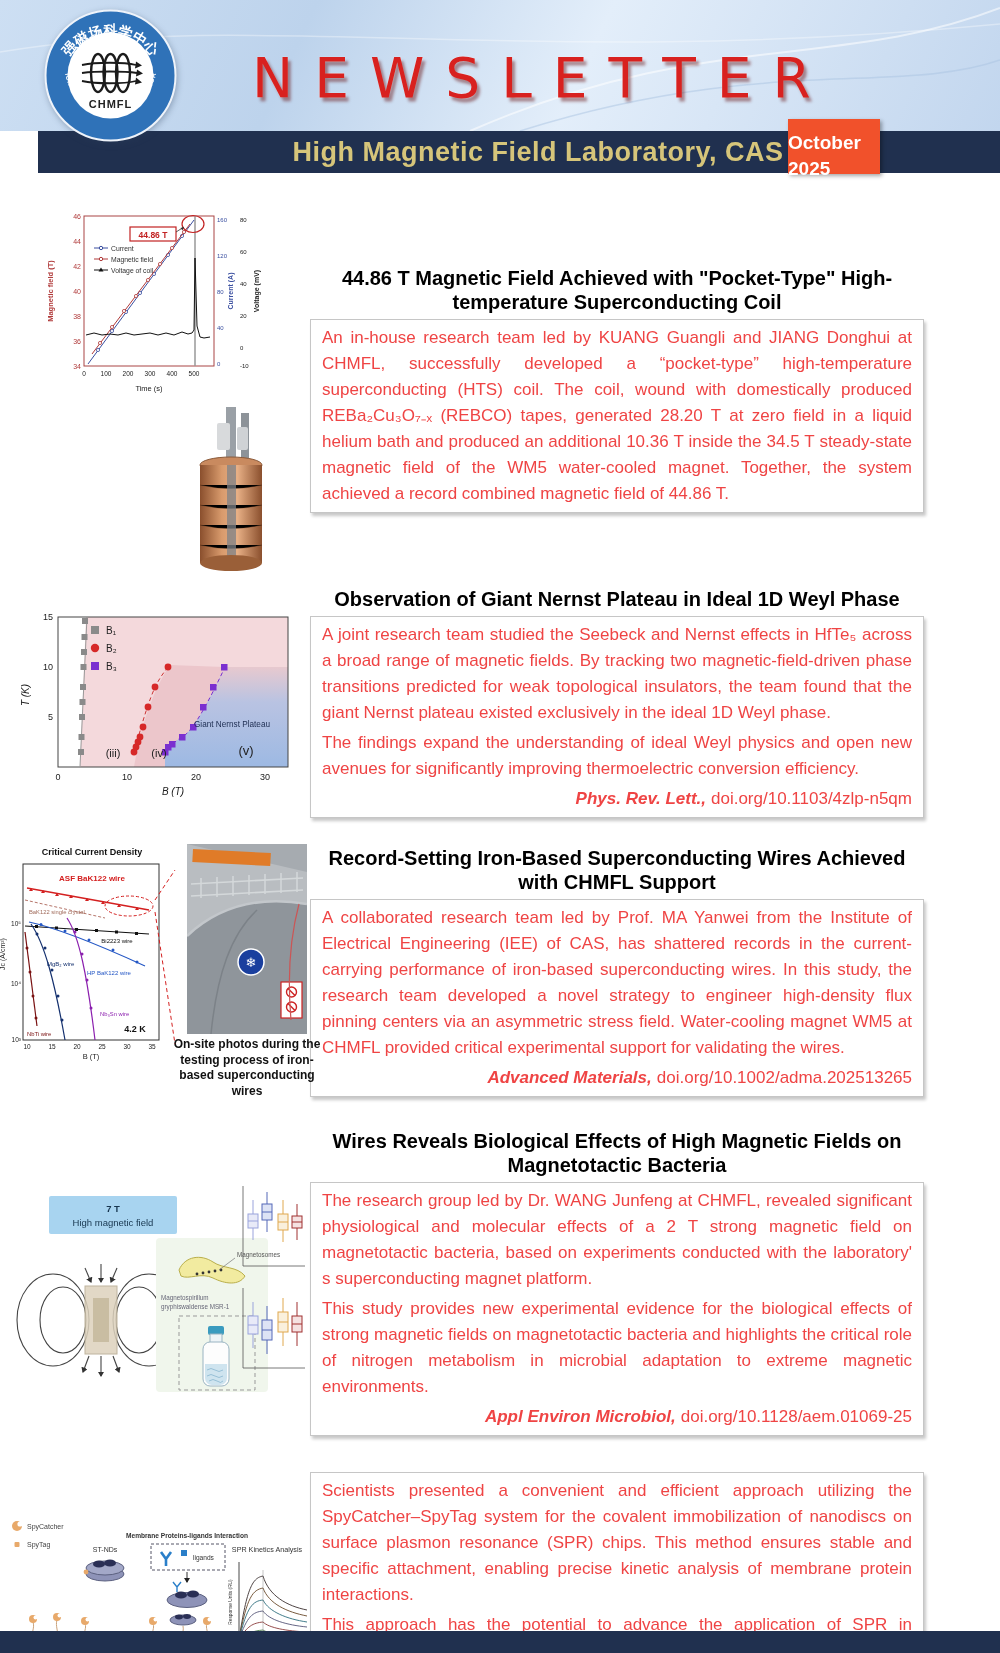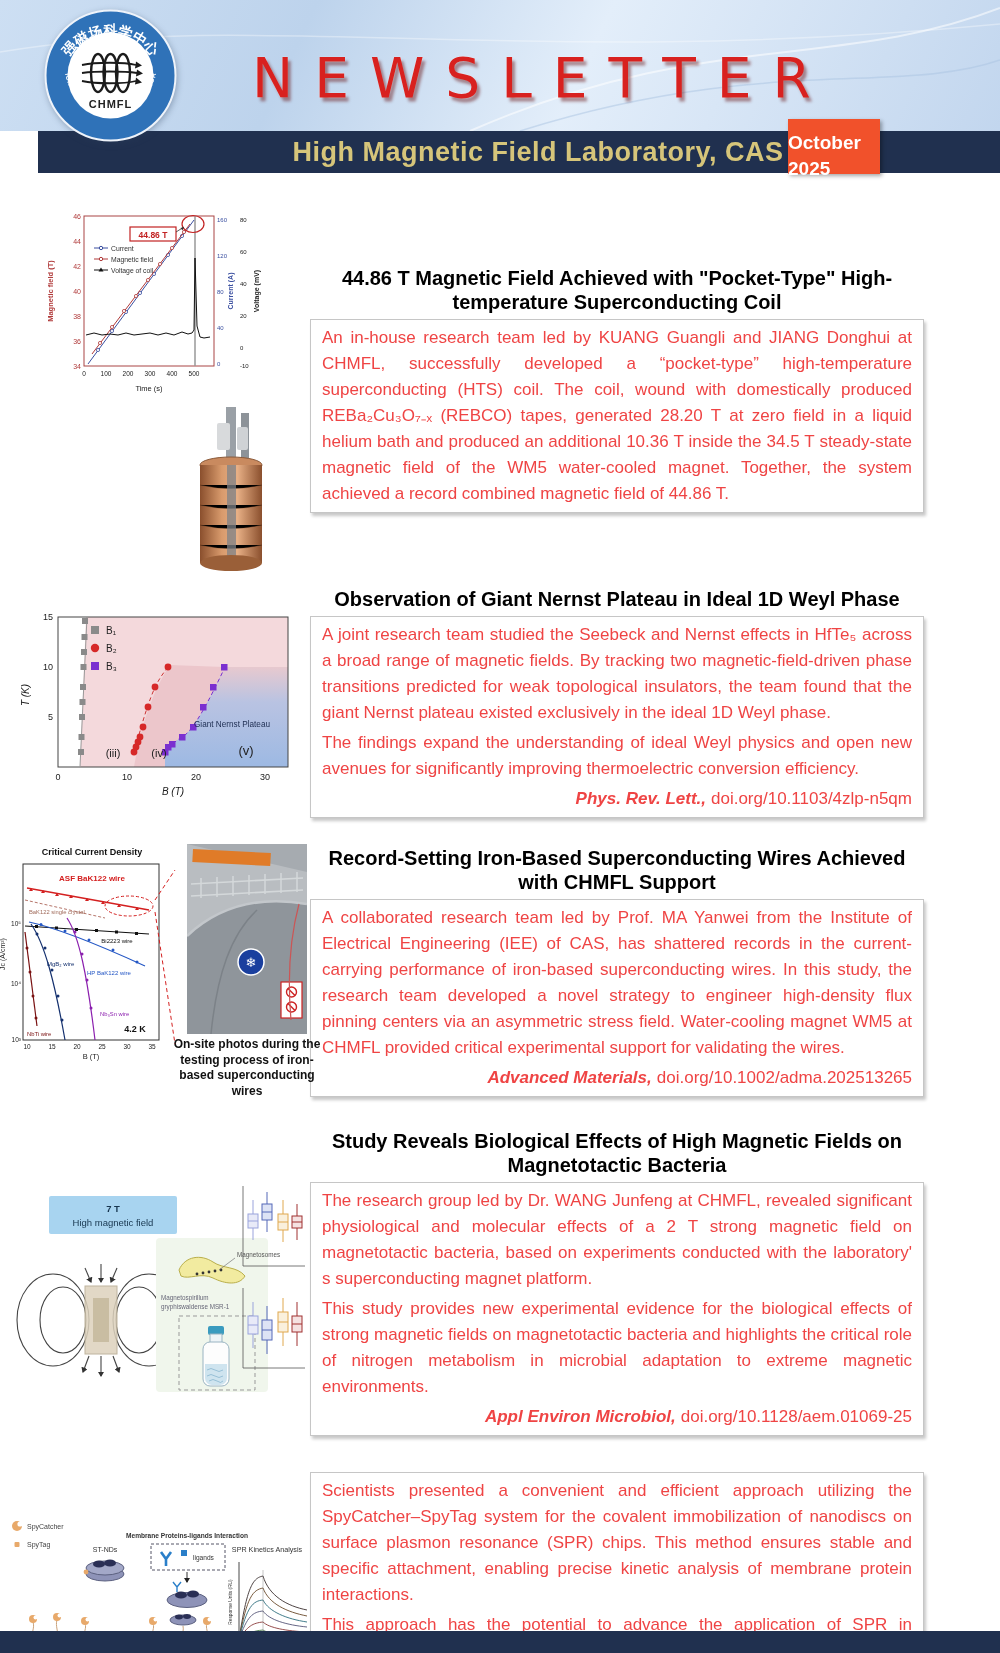--- a/index.html
+++ b/index.html
@@ -537,21 +537,21 @@
               </g>
             <g stroke="#a03030" fill="none">
                 <line x1="296" y1="132" x2="296" y2="176"></line>
                 <rect x="291" y="146" width="10" height="16" fill="#f5e2e2"></rect>
                 <line x1="291" y1="154" x2="301" y2="154"></line>
               </g>
           </g>
         </svg>
       </div>
       <div class="content-col">
-        <h2 class="atitle">Study Reveals Biological Effects of High Magnetic Fields on Magnetotactic Bacteria</h2>
+        <h2 class="atitle">Wires Reveals Biological Effects of High Magnetic Fields on Magnetotactic Bacteria</h2>
         <div class="textbox">
           <p>The research group led by Dr. WANG Junfeng at CHMFL, revealed significant physiological and molecular effects of a 2 T strong magnetic field on magnetotactic bacteria, based on experiments conducted with the laboratory' s superconducting magnet platform.</p>
           <p>This study provides new experimental evidence for the biological effects of strong magnetic fields on magnetotactic bacteria and highlights the critical role of nitrogen metabolism in microbial adaptation to extreme magnetic environments.</p>
           <p class="cite"><span class="journal">Appl Environ Microbiol,</span><span class="doi">doi.org/10.1128/aem.01069-25</span></p>
         </div>
       </div>
     </section>
 
     <section class="article a5">
       <div class="fig-col">

